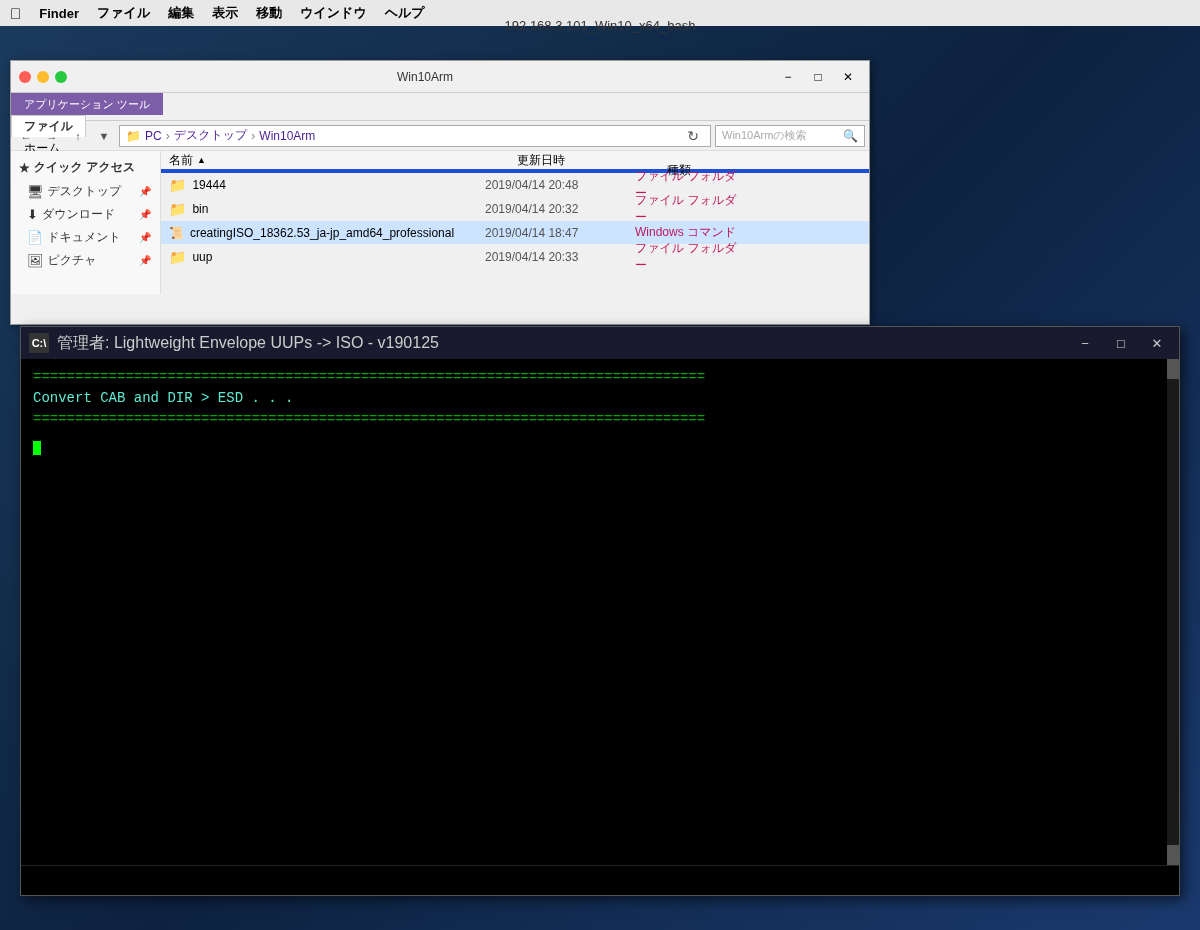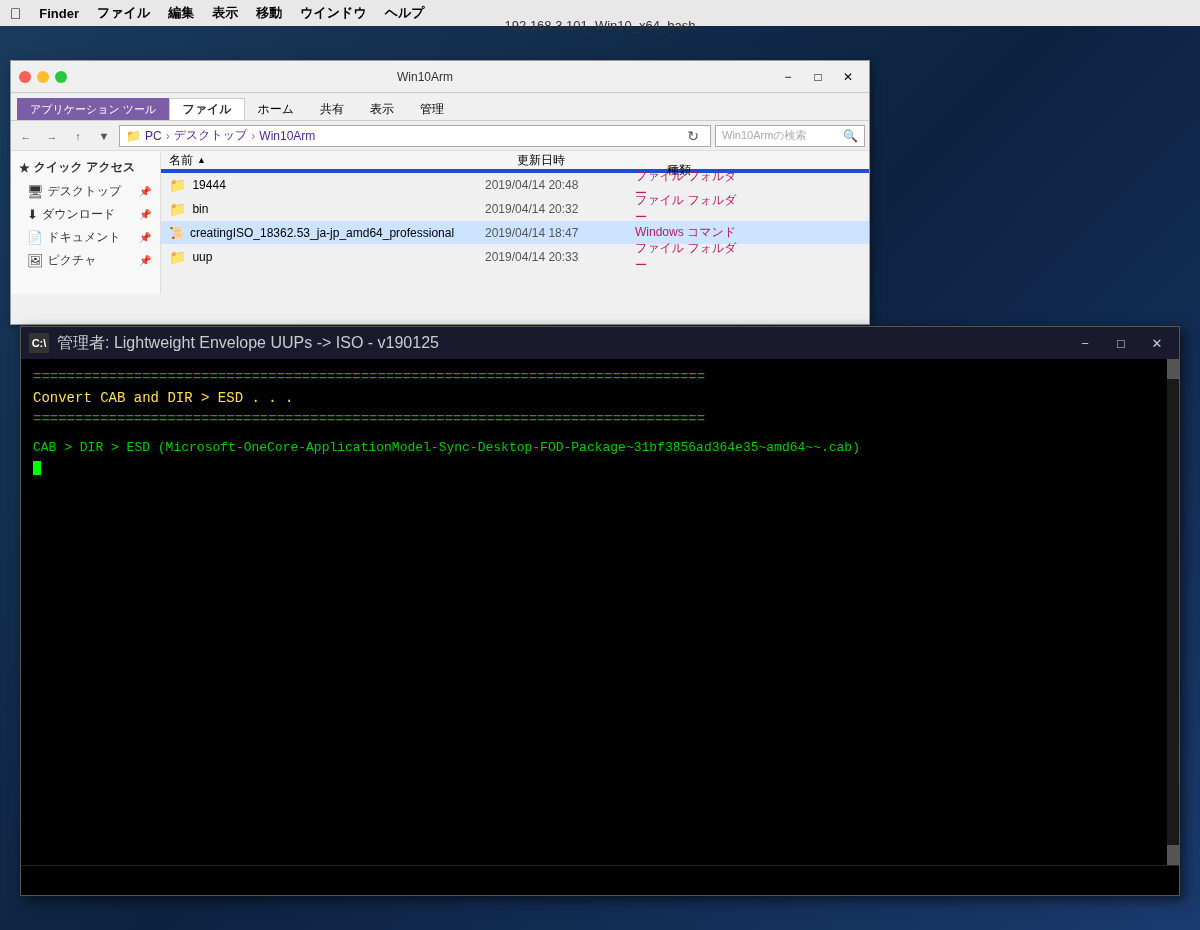--- a/index.html
+++ b/index.html
@@ -91,24 +91,25 @@
       cursor: pointer;
       border: none;
       background: transparent;
     }
 
     
     .ribbon-bar {
       height: 28px;
       background: #f0f0f0;
       display: flex;
-      align-items: flex-end;
-      padding: 0 6px;
+      align-items: flex-start;
+      padding: 0 0;
       gap: 0;
       border-bottom: 1px solid #ccc;
+      flex-direction: column;
     }
     .ribbon-tab {
       padding: 4px 12px;
       font-size: 12px;
       cursor: pointer;
       border: 1px solid transparent;
       border-bottom: none;
       height: 22px;
       display: flex;
       align-items: center;
@@ -303,21 +304,21 @@
     }
 
     .cmd-line {
       font-family: 'Courier New', Courier, monospace;
       font-size: 14px;
       line-height: 1.5;
       color: #00ff00;
       white-space: pre;
     }
     .cmd-line.separator { color: #00aa00; }
-    .cmd-line.text { color: #fde047; }
+    .cmd-line.text { color: #5eead4; }
     .cmd-line.content { color: #00cc00; font-size: 13px; }
 
     .cmd-scrollbar {
       position: absolute;
       right: 0;
       top: 0;
       width: 12px;
       height: 100%;
       background: #1a1a1a;
     }
@@ -517,21 +518,20 @@
       <button class="cmd-win-btn">−</button>
       <button class="cmd-win-btn">□</button>
       <button class="cmd-win-btn close">✕</button>
     </div>
 
     <div class="cmd-body">
       <div class="cmd-line separator">================================================================================</div>
       <div class="cmd-line text">Convert CAB and DIR &gt; ESD . . .</div>
       <div class="cmd-line separator">================================================================================</div>
       <div class="cmd-line" style="height:8px;"></div>
-      <div class="cmd-line content">CAB &gt; DIR &gt; ESD (Microsoft-OneCore-ApplicationModel-Sync-Desktop-FOD-Package~31bf3856ad364e35~amd64~~.cab)</div>
       <div class="cmd-line"><span class="cursor"></span></div>
 
       <div class="cmd-scrollbar">
         <div class="cmd-scrollbar-thumb-top"></div>
         <div class="cmd-scrollbar-thumb-bottom"></div>
       </div>
     </div>
 
     <div class="cmd-window-bottom"></div>
   </div>

